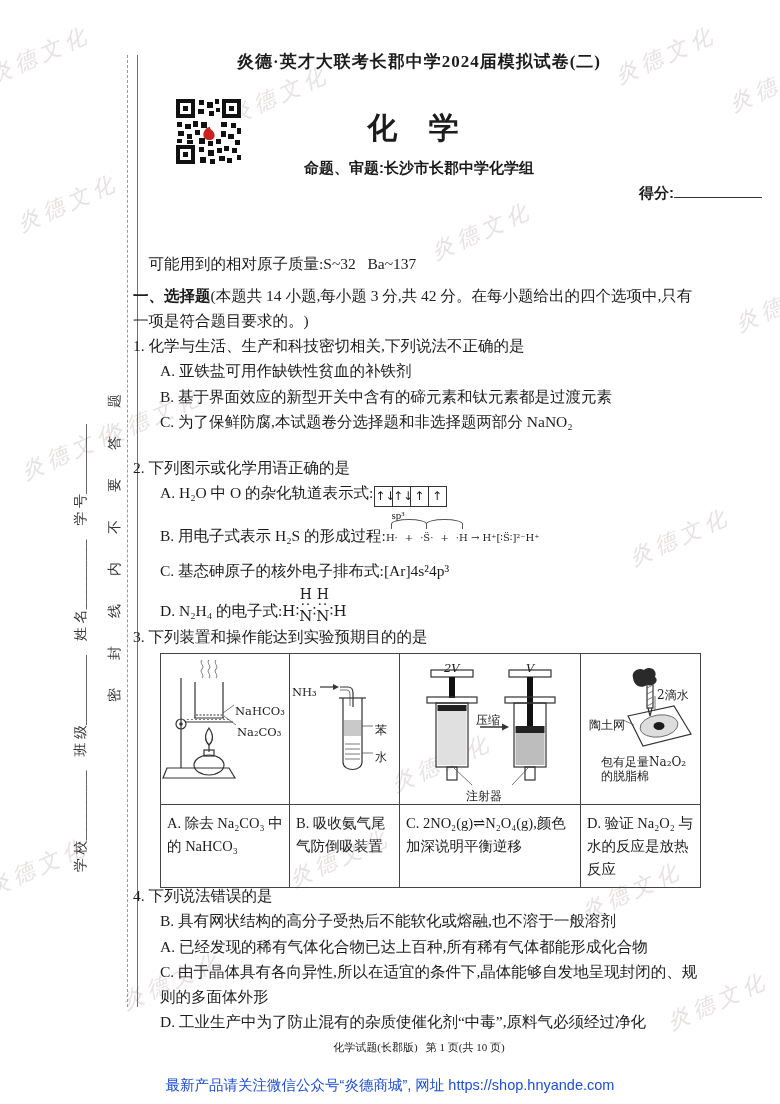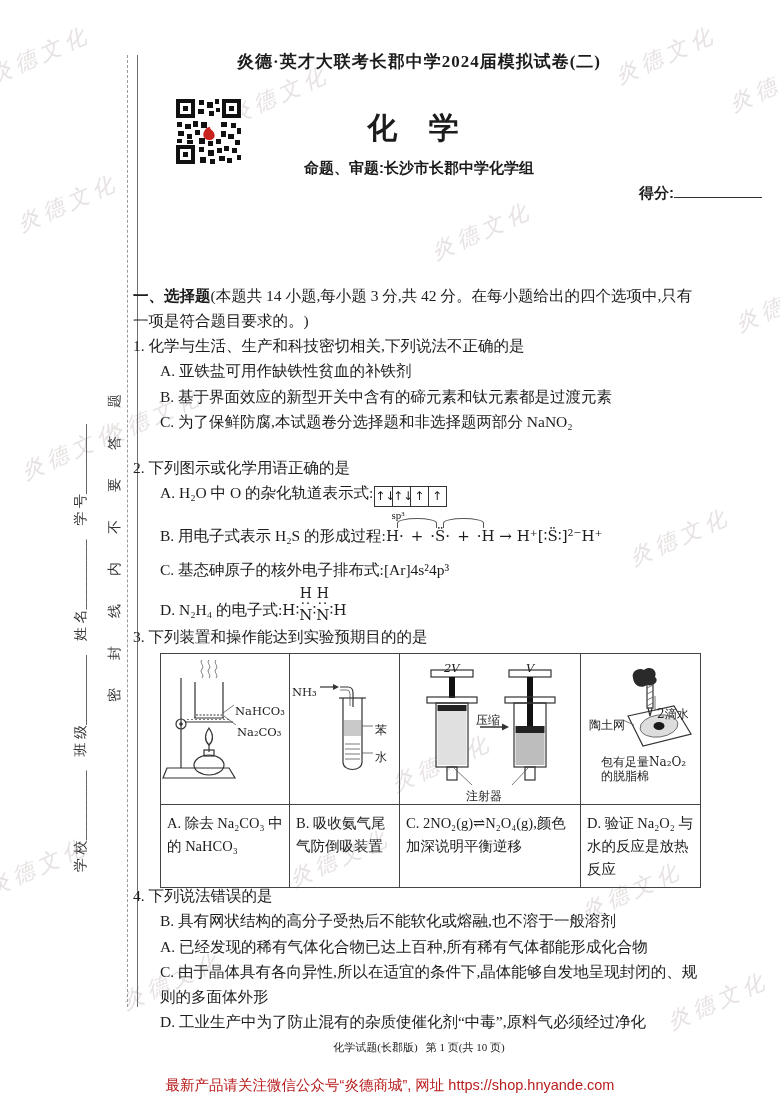--- a/index.html
+++ b/index.html
@@ -42,40 +42,40 @@
   .q2{left:133px;top:455px;}
   .q3{left:133px;top:624px;}
   .q4{left:133px;top:883px;}
   .opt{padding-left:27px;}
   
   .oboxrow{display:inline-block;position:relative;vertical-align:middle;margin-left:2px;}
   .obox{display:inline-block;width:17px;height:19px;border:1.2px solid #333;margin-left:-1.2px;
         text-align:center;font-size:12px;line-height:19px;font-family:"DejaVu Sans",sans-serif;}
   .sp3{position:absolute;left:16px;top:21px;font-size:11px;font-family:Liberation Serif, serif;}
   .q2a{margin-bottom:16px;}
-  .formula{font-family:"DejaVu Serif","Liberation Serif",serif;font-size:15px;}
+  .formula{font-family:"DejaVu Serif","Liberation Serif",serif;font-size:10px;}
   .arcplus{position:relative;display:inline-block;padding:0 7px;}
   .arcplus::before{content:"";position:absolute;left:-7px;right:-7px;top:-6px;height:9px;
                    border:1px solid #555;border-bottom:none;border-radius:50% 50% 0 0;}
   .estruct{display:inline-flex;align-items:flex-end;font-family:"DejaVu Serif",serif;font-size:15px;}
   .stack{display:inline-flex;flex-direction:column;align-items:center;}
   .stack .t{line-height:13px;font-size:14px;}
   .stack .d{line-height:7px;font-size:13px;letter-spacing:1px;}
   .stack .n{line-height:16px;font-size:15px;}
   
   table.exp{border-collapse:collapse;table-layout:fixed;margin:4px 0 0 27px;width:540px;}
   table.exp td{border:1.2px solid #444;padding:0;vertical-align:top;}
   .diag{position:relative;height:150px;overflow:hidden;}
   .diag svg{position:absolute;left:0;top:0;}
   .dlabel{position:absolute;font-size:11.5px;white-space:nowrap;font-family:"DejaVu Serif",serif;}
   .dlabel.cjk{font-size:12px;}
   .desc{font-size:14.5px;line-height:23px;padding:7px 6px 6px 6px;}
   
   .footer{left:130px;top:1040px;width:578px;font-size:11px;white-space:pre-wrap;}
-  .note{left:0;top:1076px;width:780px;font-size:14.5px;color:#b91c1c;}
+  .note{left:0;top:1076px;width:780px;font-size:14.5px;color:#1d4ed8;}
   svg .ln{stroke:#333;stroke-width:1.2;fill:none;}
   svg .thin{stroke:#555;stroke-width:0.8;fill:none;}
 </style>
 </head>
 <body>
 
 <div class="page">
 
   <span class="wm wm1">炎德文化</span>
   <span class="wm wm2">炎德文化</span>
@@ -157,20 +157,21 @@
     </svg>
   </div>
 
   <div class="abs subject center">化 学</div>
   <div class="abs proposer center sans">命题、审题:长沙市长郡中学化学组</div>
 
   <div class="abs score sans">
     <span>得分:</span><span class="score-line"></span>
   </div>
 
+  <div class="abs masses bodytext">可能用到的相对原子质量:S~32   Ba~137</div>
 
   <div class="abs sechead bodytext">
     <b>一、选择题</b><span>(本题共 14 小题,每小题 3 分,共 42 分。在每小题给出的四个选项中,只有一项是符合题目要求的。)</span>
   </div>
 
   <div class="abs q1 qblock bodytext">
     <div>1. 化学与生活、生产和科技密切相关,下列说法不正确的是</div>
     <div class="opt">A. 亚铁盐可用作缺铁性贫血的补铁剂</div>
     <div class="opt">B. 基于界面效应的新型开关中含有的碲元素和钛元素都是过渡元素</div>
     <div class="opt">C. 为了保鲜防腐,本试题卷分选择题和非选择题两部分 NaNO₂</div>
@@ -299,21 +300,21 @@
               <line class="thin" x1="66" y1="40" x2="72" y2="37"></line>
               <line class="thin" x1="66" y1="46" x2="72" y2="43"></line>
               <line class="thin" x1="66" y1="52" x2="72" y2="49"></line>
               <path class="ln" d="M67 54 l2 8 l2 -8"></path>
               <line class="thin" x1="74" y1="42" x2="74" y2="56"></line>
               <polygon class="ln" points="47,62 93,52 110,80 62,92" fill="#fff"></polygon>
               <ellipse cx="78" cy="72" rx="19" ry="11" fill="#ddd" stroke="#666" stroke-width="0.9" transform="rotate(-8 78 72)"></ellipse>
               <ellipse cx="78" cy="72" rx="5.5" ry="4" fill="#1a1a1a"></ellipse>
               <line class="thin" x1="42" y1="66" x2="53" y2="71"></line>
             </svg>
-            <span class="dlabel cjk" style="left:76px;top:48px;">2滴水</span>
+            <span class="dlabel cjk" style="left:76px;top:29px;">2滴水</span>
             <span class="dlabel cjk" style="left:8px;top:59px;">陶土网</span>
             <span class="dlabel cjk" style="left:20px;top:96px;">包有足量Na₂O₂</span>
             <span class="dlabel cjk" style="left:20px;top:110px;">的脱脂棉</span>
           </div>
         </td>
       </tr>
       <tr>
         <td>
               <div class="desc">A. 除去 Na₂CO₃ 中的 NaHCO₃</div>
             </td>

